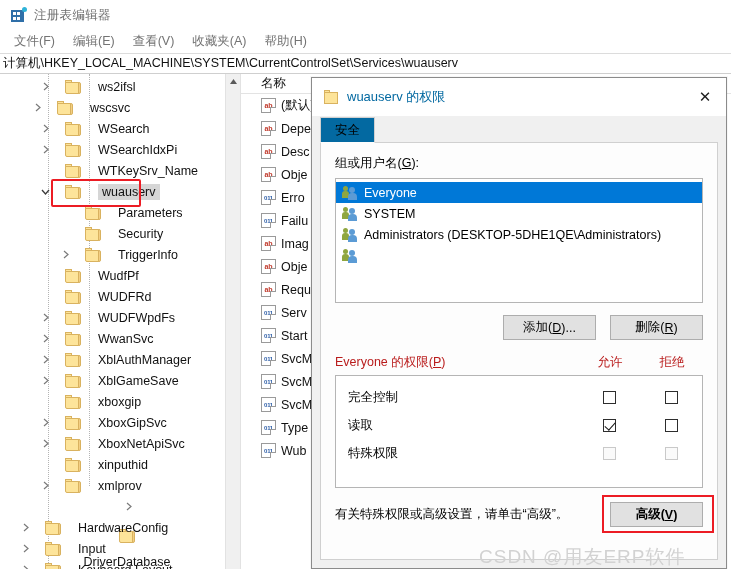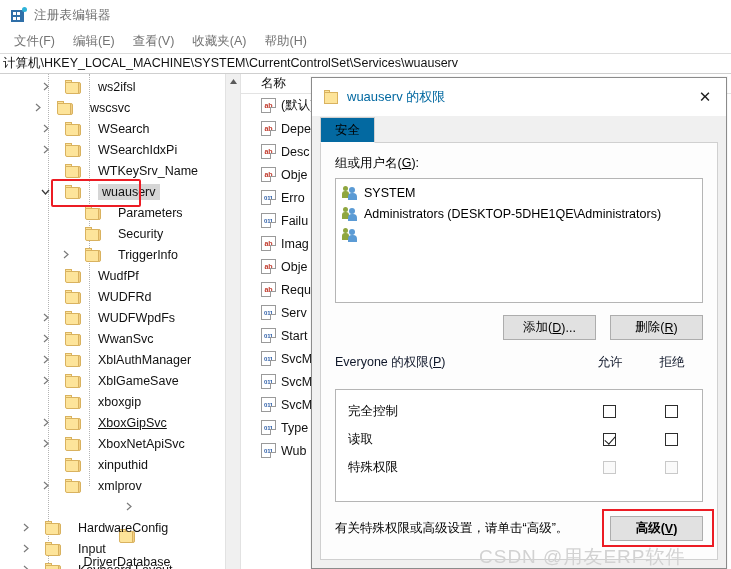--- a/index.html
+++ b/index.html
@@ -188,22 +188,22 @@
 
   .btnrow{display:flex;justify-content:flex-end;gap:14px;margin-top:12px;}
   .btn{
     min-width:93px;height:25px;background:#e1e1e1;border:1px solid #adadad;
     display:flex;align-items:center;justify-content:center;
     font-size:12.5px;color:#000;box-sizing:border-box;cursor:default;
   }
   .btn u{text-decoration:underline;}
 
   .perm-header{
-    display:flex;align-items:flex-end;margin-top:14px;margin-bottom:18px;
-    font-size:12.5px;color:#0f172a;
+    display:flex;align-items:flex-end;margin-top:14px;margin-bottom:4px;
+    font-size:12.5px;color:#b91c1c;
   }
   .perm-header .ptitle{flex:1 1 auto;}
   .perm-header .pcol{width:62px;text-align:center;flex:0 0 auto;}
 
   .permtable{
     height:113px;border:1px solid #b5b5b5;background:#ffffff;
     box-sizing:border-box;padding-top:7px;overflow:hidden;
   }
   .prow{
     height:28px;display:flex;align-items:center;font-size:12.5px;color:#000;
@@ -447,21 +447,21 @@
         </div>
         <div class="tnode" style="padding-left: 38px;">
           <span class="twist"></span>
           <span class="tfolder">
             <span class="tabtop"></span>
             <span class="body"></span>
             <span class="edge"></span>
           </span>
           <span class="tlabel">xboxgip</span>
         </div>
-        <div class="tnode" style="padding-left: 38px; text-decoration: underline;">
+        <div class="tnode" style="padding-left: 38px;">
           <span class="twist">
             <svg width="6" height="9" viewBox="0 0 6 9">
               <path d="M1 1 L5 4.5 L1 8" stroke="#7a7a7a" stroke-width="1.2" fill="none"></path>
             </svg>
           </span>
           <span class="tfolder">
             <span class="tabtop"></span>
             <span class="body"></span>
             <span class="edge"></span>
           </span>
@@ -652,20 +652,29 @@
       <div class="tab">安全</div>
     </div>
 
     <div class="dlg-body">
 
       <div class="field-label">
         <span>组或用户名(</span><u>G</u><span>):</span>
       </div>
 
       <div class="userlist" id="userlist-root">
+          <div class="urow selected">
+            <span class="uicon">
+              <span class="head1"></span>
+              <span class="body1"></span>
+              <span class="head2"></span>
+              <span class="body2"></span>
+            </span>
+            <span>Everyone</span>
+          </div>
           <div class="urow">
             <span class="uicon">
               <span class="head1"></span>
               <span class="body1"></span>
               <span class="head2"></span>
               <span class="body2"></span>
             </span>
             <span>SYSTEM</span>
           </div>
           <div class="urow">

